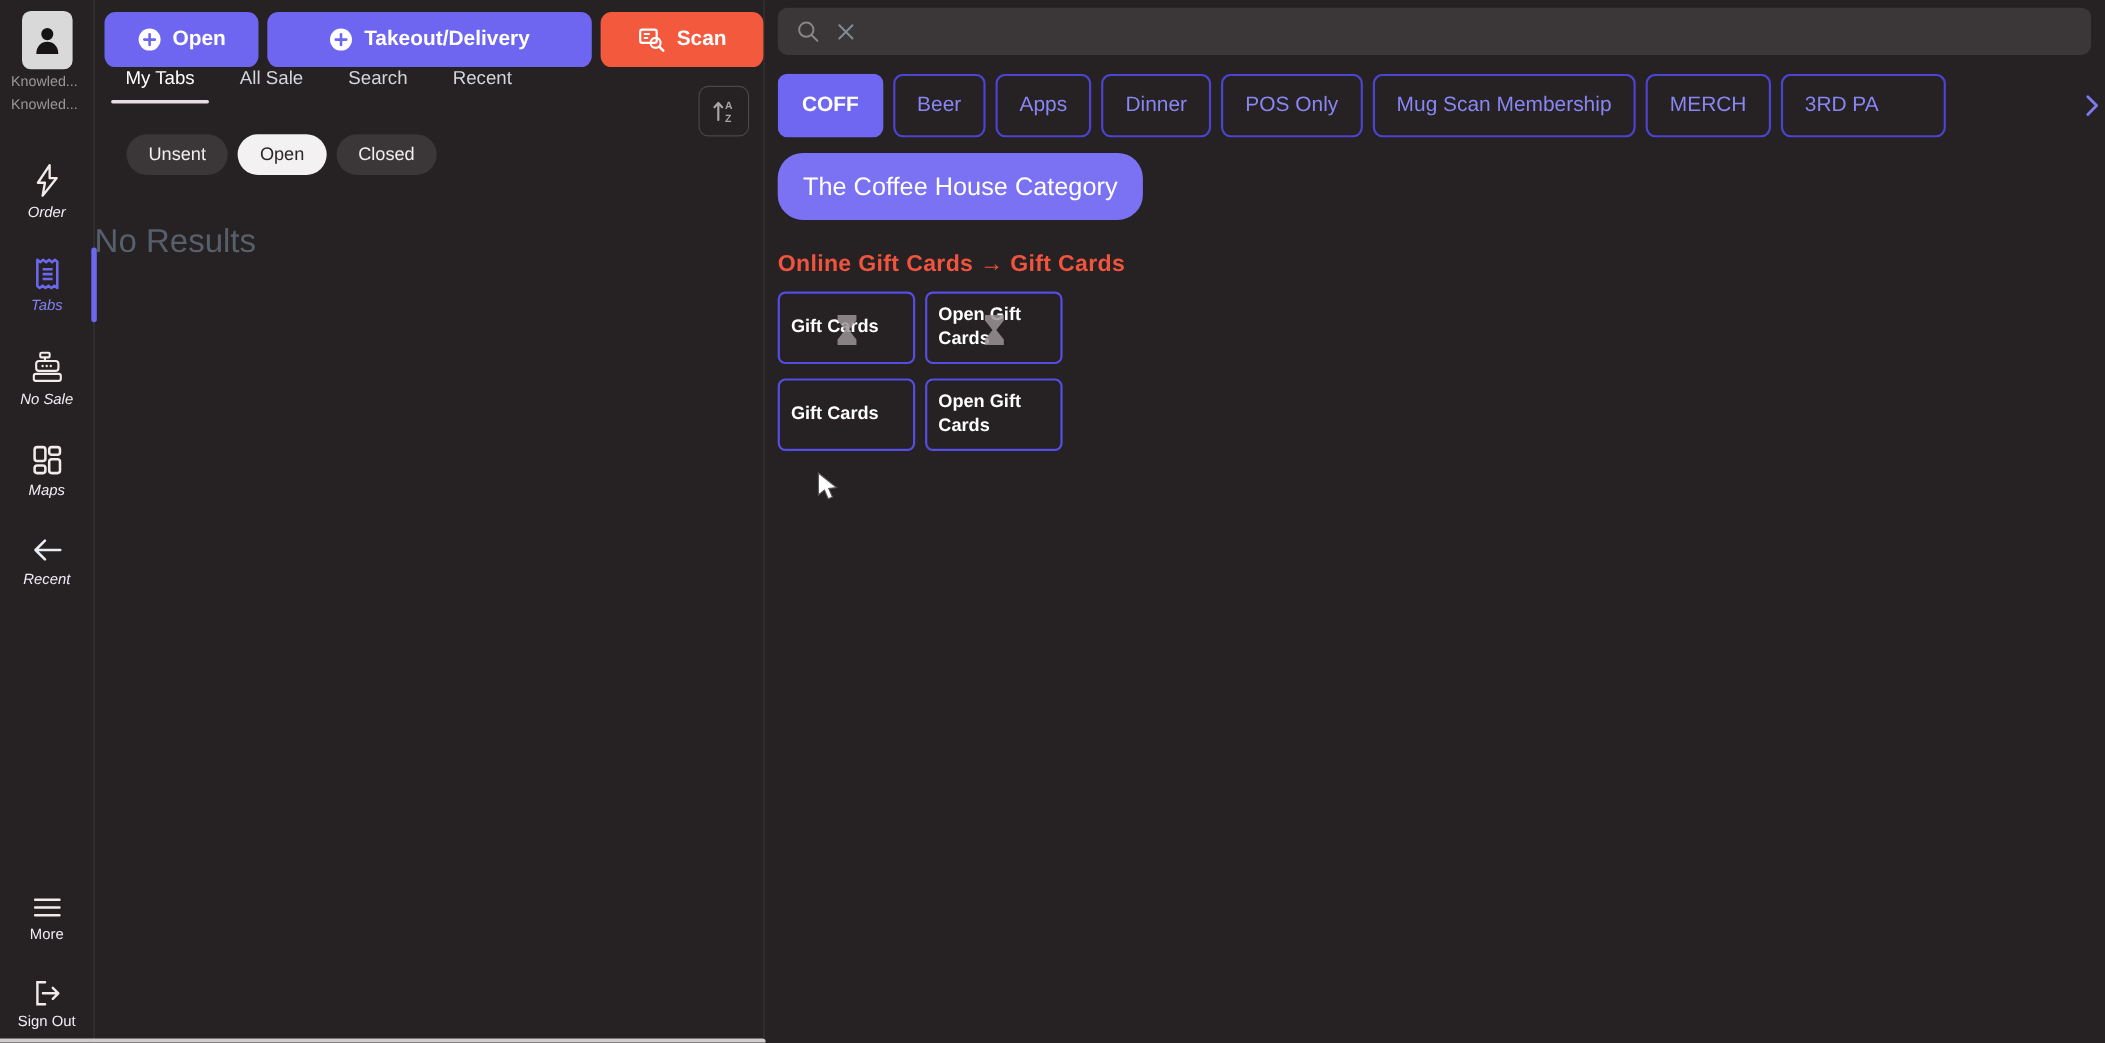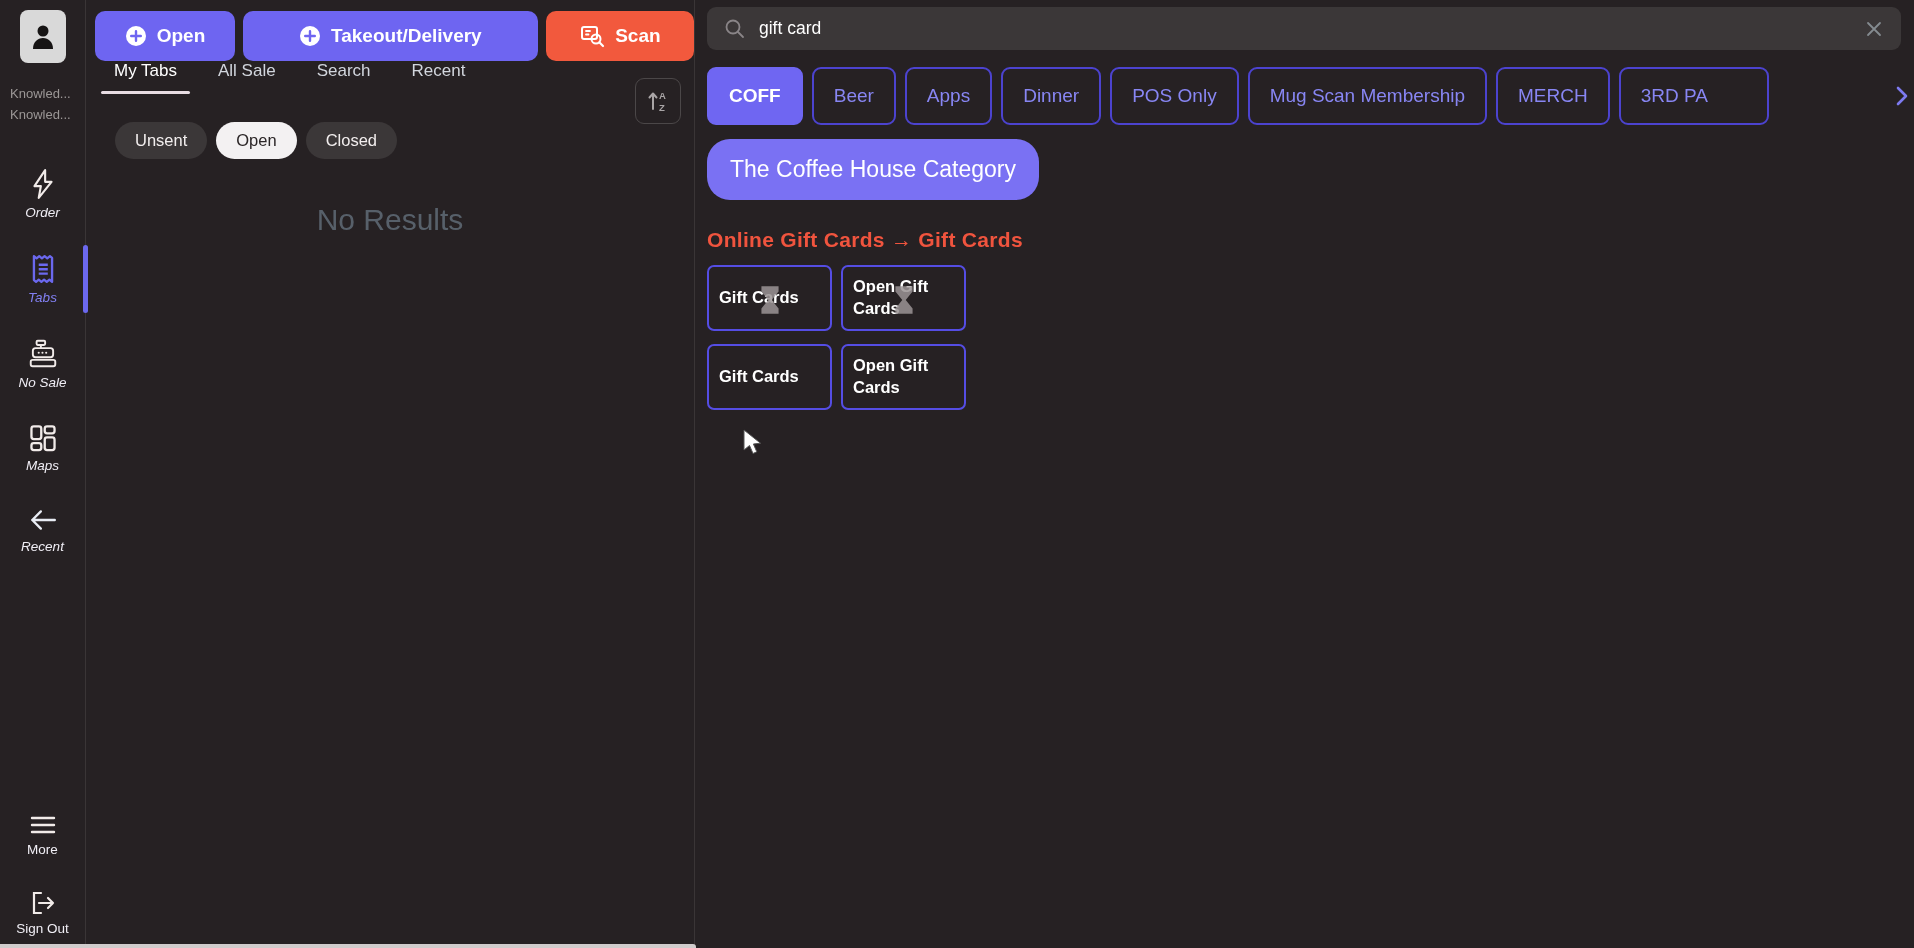--- a/index.html
+++ b/index.html
@@ -18,21 +18,21 @@
     width:86px; flex:none; height:100%;
     border-right:1px solid #3a3536;
     display:flex; flex-direction:column; align-items:center;
     position:relative;
   }
   .avatar {
     width:46px; height:53px; margin-top:10px;
     background:#d9d9d9; border-radius:8px;
     display:flex; align-items:center; justify-content:center;
   }
-  .user-lines { margin-top:20px; width:100%; padding-left:10px; }
+  .user-lines { width:100%; padding-left:10px; }
   .user-lines div { font-size:13px; color:#9b9796; line-height:1.65; }
   .nav { margin-top:42px; display:flex; flex-direction:column; gap:33px; width:100%;font-style:italic; }
   .nav-bottom { margin-top:auto; margin-bottom:12px; display:flex; flex-direction:column; gap:33px; width:100%; }
   .nav-item {
     display:flex; flex-direction:column; align-items:center; gap:5px;
     width:100%; position:relative; cursor:default;
   }
   .nav-item .lbl { font-size:13.5px; color:#f0eef5; }
   .nav-item.active .lbl { color:#8280f2; }
   .active-bar {
@@ -65,21 +65,21 @@
     border:1px solid #4b4748; border-radius:9px; background:transparent;
     display:flex; align-items:center; justify-content:center;
   }
   .filters { display:flex; gap:9px; margin-top:28px; padding-left:29px; }
   .filter-pill {
     height:37px; border-radius:19px; background:#3b3738;
     color:#f2eeee; font-size:16.5px;
     display:flex; align-items:center; padding:0 20px; border:none; font-family:inherit;
   }
   .filter-pill.selected { background:#f3f1f2; color:#2b2627; }
-  .no-results { margin-top:44px; text-align:center; font-size:30px; color:#57606a; }
+  .no-results { margin-top:44px; font-size:30px; color:#57606a; }
   .bottom-bar {
     position:absolute; bottom:0; left:0; width:696px; height:4px;
     background:#d0cccc; border-radius:0 3px 0 0; z-index:5;
   }
 
   
   .right-panel { flex:1; padding:7px 13px 0 12px; position:relative; overflow:hidden; }
   .search-bar {
     height:43px; background:#3b3738; border-radius:9px;
     display:flex; align-items:center; padding:0 17px; gap:14px;
@@ -262,21 +262,20 @@
 
     <div class="no-results">No Results</div>
   </div>
 
   <div class="right-panel">
     <div class="search-bar">
       <svg width="21" height="21" viewBox="0 0 21 21">
         <circle cx="9" cy="9" r="6.5" fill="none" stroke="#8a8588" stroke-width="1.8"></circle>
         <path d="M14 14 L19 19" stroke="#8a8588" stroke-width="1.8" stroke-linecap="round"></path>
       </svg>
-      <input class="search-input" type="text" readonly="" value="gift card" style="">
       <button class="clear-btn">
         <svg width="20" height="20" viewBox="0 0 20 20">
           <path d="M4 4 L16 16 M16 4 L4 16" stroke="#848b90" stroke-width="1.8" stroke-linecap="round"></path>
         </svg>
       </button>
     </div>
 
     <div class="cat-row">
       <button class="cat-pill selected">COFF</button>
       <button class="cat-pill">Beer</button>

